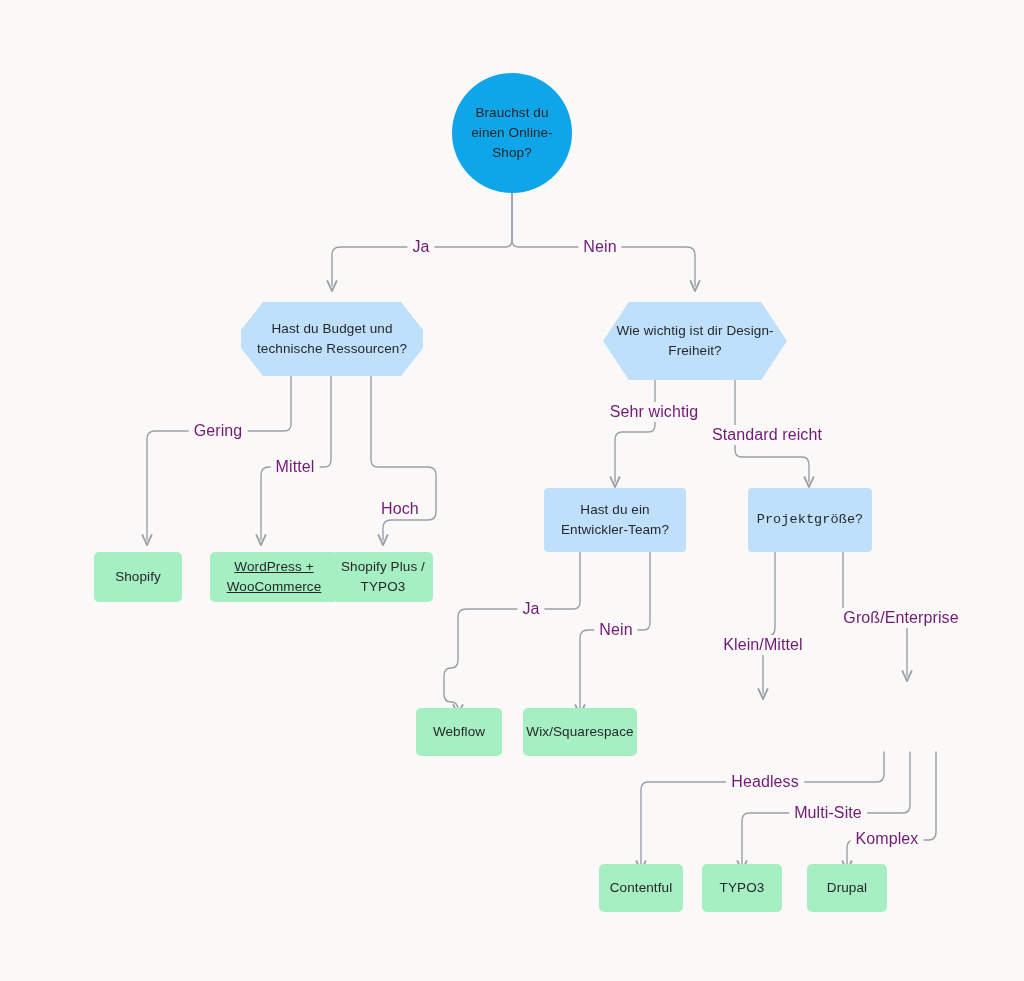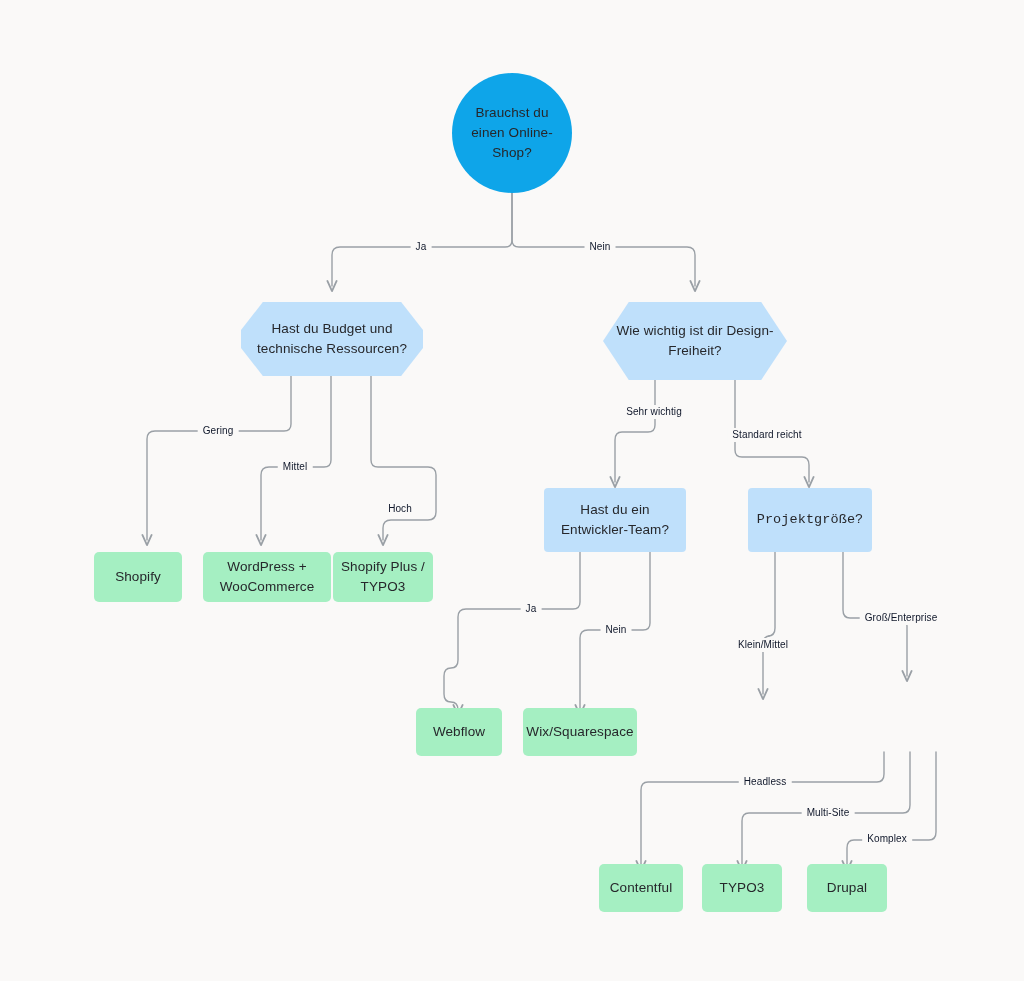--- a/index.html
+++ b/index.html
@@ -55,22 +55,22 @@
     border-radius: 4px;
   }
   .node-result {
     background: #a5efc2;
     border-radius: 5px;
   }
 
   .edge-label {
     position: absolute;
     background: #faf9f8;
-    color: #0f172a;
-    font-size: 10px;
+    color: #701a75;
+    font-size: 16px;
     line-height: 1;
     padding: 2px 5px;
     white-space: nowrap;
     transform: translate(-50%, -50%);
     letter-spacing: 0.1px;
   }
 </style>
 </head>
 <body>
 
@@ -123,21 +123,21 @@
   </div>
 
   <div class="node node-decision-hex" style="left:603px; top:302px; width:184px; height:78px;">
     <span class="lbl">Wie wichtig ist dir Design-Freiheit?</span>
   </div>
 
   <div class="node node-result" style="left:94px; top:552px; width:88px; height:50px;">
     <span class="lbl">Shopify</span>
   </div>
 
-  <div class="node node-result" style="left:203px; top:552px; width:128px; height:50px;">
+  <div class="node node-result" style="left:210px; top:552px; width:128px; height:50px;text-decoration:underline;">
     <span class="lbl">WordPress + WooCommerce</span>
   </div>
 
   <div class="node node-result" style="left:333px; top:552px; width:100px; height:50px;">
     <span class="lbl">Shopify Plus / TYPO3</span>
   </div>
 
   <div class="node node-process" style="left:544px; top:488px; width:142px; height:64px;">
     <span class="lbl">Hast du ein Entwickler-Team?</span>
   </div>

